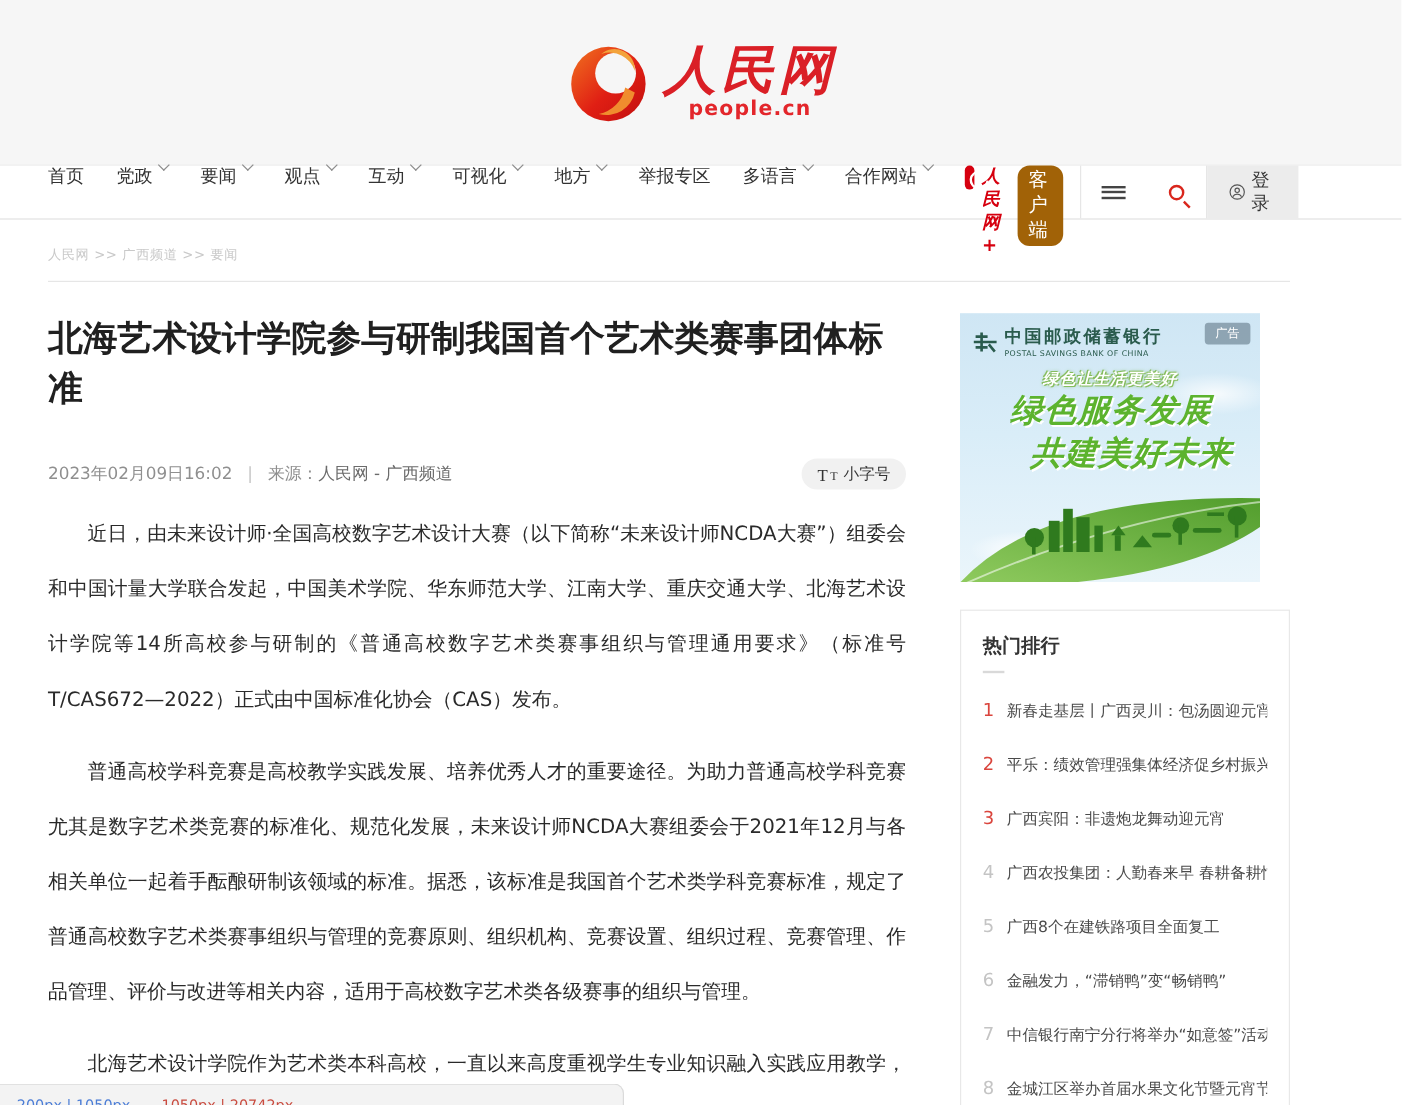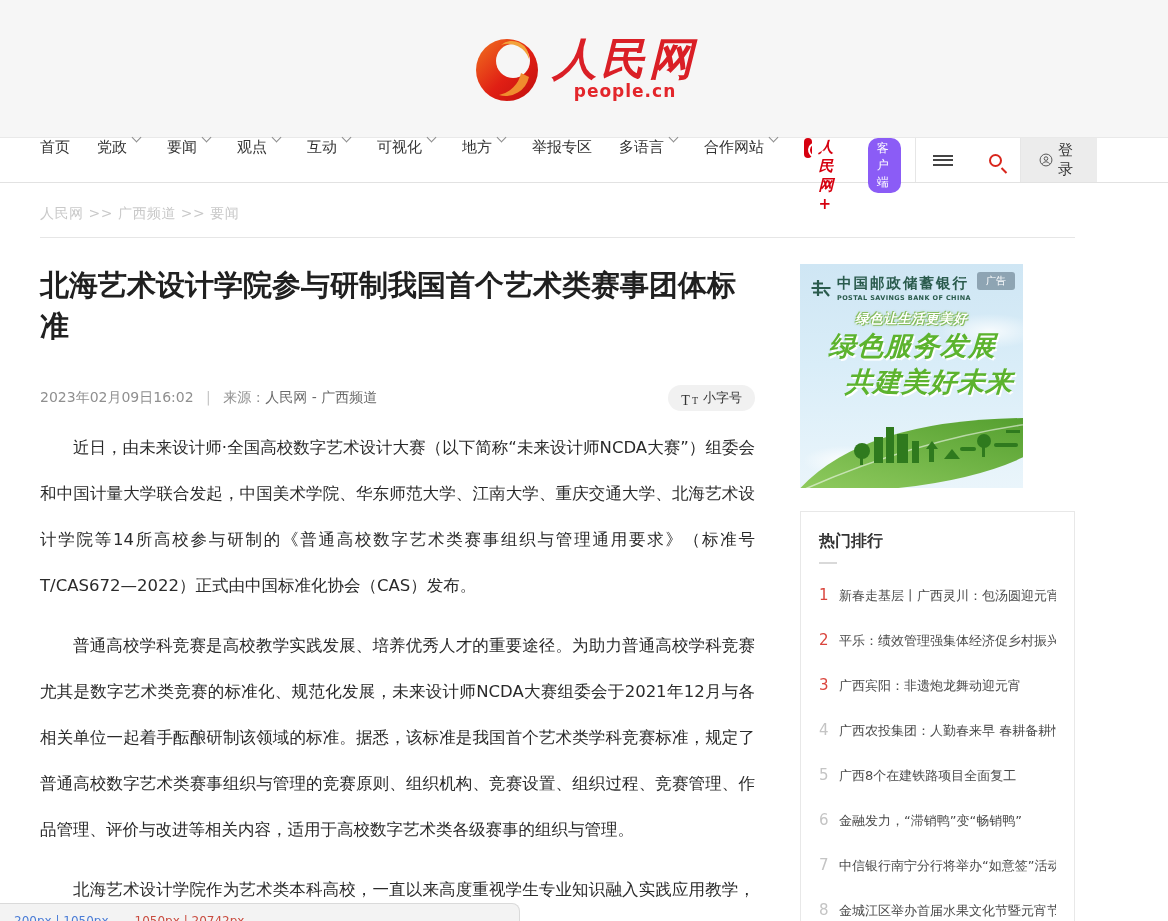--- a/index.html
+++ b/index.html
@@ -18,59 +18,59 @@
   
   .nav-bar { height:46px; background:#fff; border-top:1px solid #e9e9e9; border-bottom:1px solid #e2e2e2; }
   .nav-inner { width:1035px; margin-left:40px; height:100%; display:flex; align-items:stretch; font-size:15px; }
   .nav-item { display:flex; align-items:flex-start; margin-right:27px; cursor:pointer; white-space:nowrap; color:#333; }
   .caret { width:7px; height:7px; border-right:1.5px solid #8d8d8d; border-bottom:1.5px solid #8d8d8d; transform:rotate(45deg); margin:-4px 0 0 6px; }
   .nav-right { margin-left:auto; display:flex; align-items:stretch; }
   .app-badge { display:flex; align-items:flex-start; gap:6px; margin-right:14px; cursor:pointer; }
   .app-icon { width:20px; height:20px; border-radius:5px; background:#d6000f; position:relative; }
   .app-icon::after { content:""; position:absolute; left:4px; top:4px; width:12px; height:12px; border:2.5px solid #fff; border-right-color:transparent; border-radius:50%; transform:rotate(-40deg); }
   .app-brand { color:#d6000f; font-weight:700; font-style:italic; font-size:15px; }
-  .app-client { background:#8b5cf6; color:#fff; font-size:12px; padding:2px 9px; border-radius:10px;margin-left:19px; }
+  .app-client { background:#a16207; color:#fff; font-size:16px; padding:2px 9px; border-radius:10px; }
   .v-div { width:1px; background:#e6e6e6; }
   .icon-btn { display:flex; flex-direction:column; justify-content:center; align-items:center; padding:0 18px; cursor:pointer; }
   .menu-icon div { width:20px; height:2px; background:#444; margin:2.5px 0; }
   .search-glyph { width:13px; height:13px; border:2px solid #d9261c; border-radius:50%; position:relative; }
   .search-glyph::after { content:""; position:absolute; width:2px; height:7px; background:#d9261c; left:12px; top:11px; transform:rotate(-45deg); }
   .login-area { background:#ececec; display:flex; align-items:center; gap:5px; padding:0 18px; cursor:pointer; font-size:15px; color:#333; }
   
-  .breadcrumb { margin:22px 0 0 40px; font-size:14px; color:#c9c9c9; letter-spacing:.5px; }
+  .breadcrumb { margin:22px 0 0 40px; font-size:11px; color:#c9c9c9; letter-spacing:.5px; }
   .breadcrumb span { cursor:pointer; }
   .content-divider { width:1035px; margin:14px 0 0 40px; border-bottom:1px solid #e6e6e6; }
   
   .main { display:flex; width:1035px; margin-left:40px; }
   .col-left { width:715px; }
   .col-right { width:275px; margin-left:45px; margin-top:26px; }
   
   .article-title { font-size:29px; line-height:41px; color:#202020; font-weight:600; margin:27px 0 0; }
   .meta-row { margin-top:38px; display:flex; justify-content:space-between; align-items:center; }
   .meta-left { font-size:14px; color:#8f8f8f; }
   .meta-left .src { color:#6b6b6b; cursor:pointer; }
   .meta-sep { margin:0 8px; color:#c5c5c5; }
   .font-size-btn { background:#f1f1f1; border-radius:14px; padding:4px 13px; font-size:13px; color:#333; display:flex; align-items:flex-end; gap:5px; cursor:pointer; }
   .t-big { font-family:"Liberation Serif","DejaVu Serif",serif; font-size:14px; line-height:13px; }
   .t-small { font-family:"Liberation Serif","DejaVu Serif",serif; font-size:10px; line-height:12px; margin-left:-3px; }
   .article-body { margin-top:14px; font-size:16.5px; line-height:46px; color:#2a2a2a; text-align:justify; }
   .article-body p { text-indent:2em; margin:0 0 14px; }
   .editor-note { text-align:right; font-size:13px; color:#3f3f3f; margin-top:6px; }
   
   .ad {
-    width:223px; height:224px; position:relative; overflow:hidden; cursor:pointer;
+    width:250px; height:224px; position:relative; overflow:hidden; cursor:pointer;
     background:
       radial-gradient(60px 22px at 20% 88%, rgba(255,255,255,.9), rgba(255,255,255,0) 70%),
       radial-gradient(70px 25px at 85% 30%, rgba(255,255,255,.8), rgba(255,255,255,0) 70%),
       linear-gradient(180deg,#cfe6f4 0%, #d9edf8 45%, #eaf5fb 100%);
   }
   .ad-bank { position:absolute; top:10px; left:10px; display:flex; align-items:center; gap:5px; }
   .bank-names { display:flex; flex-direction:column; }
   .bank-cn { font-size:14.5px; font-weight:700; color:#2a5b4d; letter-spacing:2px; }
-  .bank-en { font-size:6.5px; color:#2a5b4d; letter-spacing:.4px; margin-top:1px;font-weight:bold; }
+  .bank-en { font-size:6.5px; color:#2a5b4d; letter-spacing:.4px; margin-top:1px; }
   .ad-badge { position:absolute; top:8px; right:8px; background:rgba(125,148,163,.8); color:#fff; font-size:10px; padding:2px 9px; border-radius:3px; }
   .ad-tagline { position:absolute; top:46px; width:100%; text-align:center; font-size:13px; font-weight:700; font-style:italic; color:#fff; text-shadow:0 0 3px #79b553, 1px 1px 0 #8cc063, -1px -1px 0 #8cc063; letter-spacing:1px; }
   .ad-slogan { position:absolute; top:64px; width:100%; text-align:center; font-weight:800; font-style:italic; color:#5cb32e; font-size:27px; line-height:36px; text-shadow:1.5px 1.5px 0 #fff; transform:skewX(-3deg); letter-spacing:1px; }
   .ad-slogan .l2 { display:block; padding-left:38px; }
   .ad-leaf { position:absolute; left:-12px; bottom:-8px; }
   
   .hot-box { margin-top:23px; border:1px solid #e8e8e8; padding:19px 18px; height:500px; background:#fff; }
   .hot-title { font-size:16px; font-weight:600; color:#333; }
   .hot-underline { width:18px; height:2px; background:#d9d9d9; margin-top:10px; }
   .hot-list { list-style:none; margin:22px 0 0; padding:0; }

